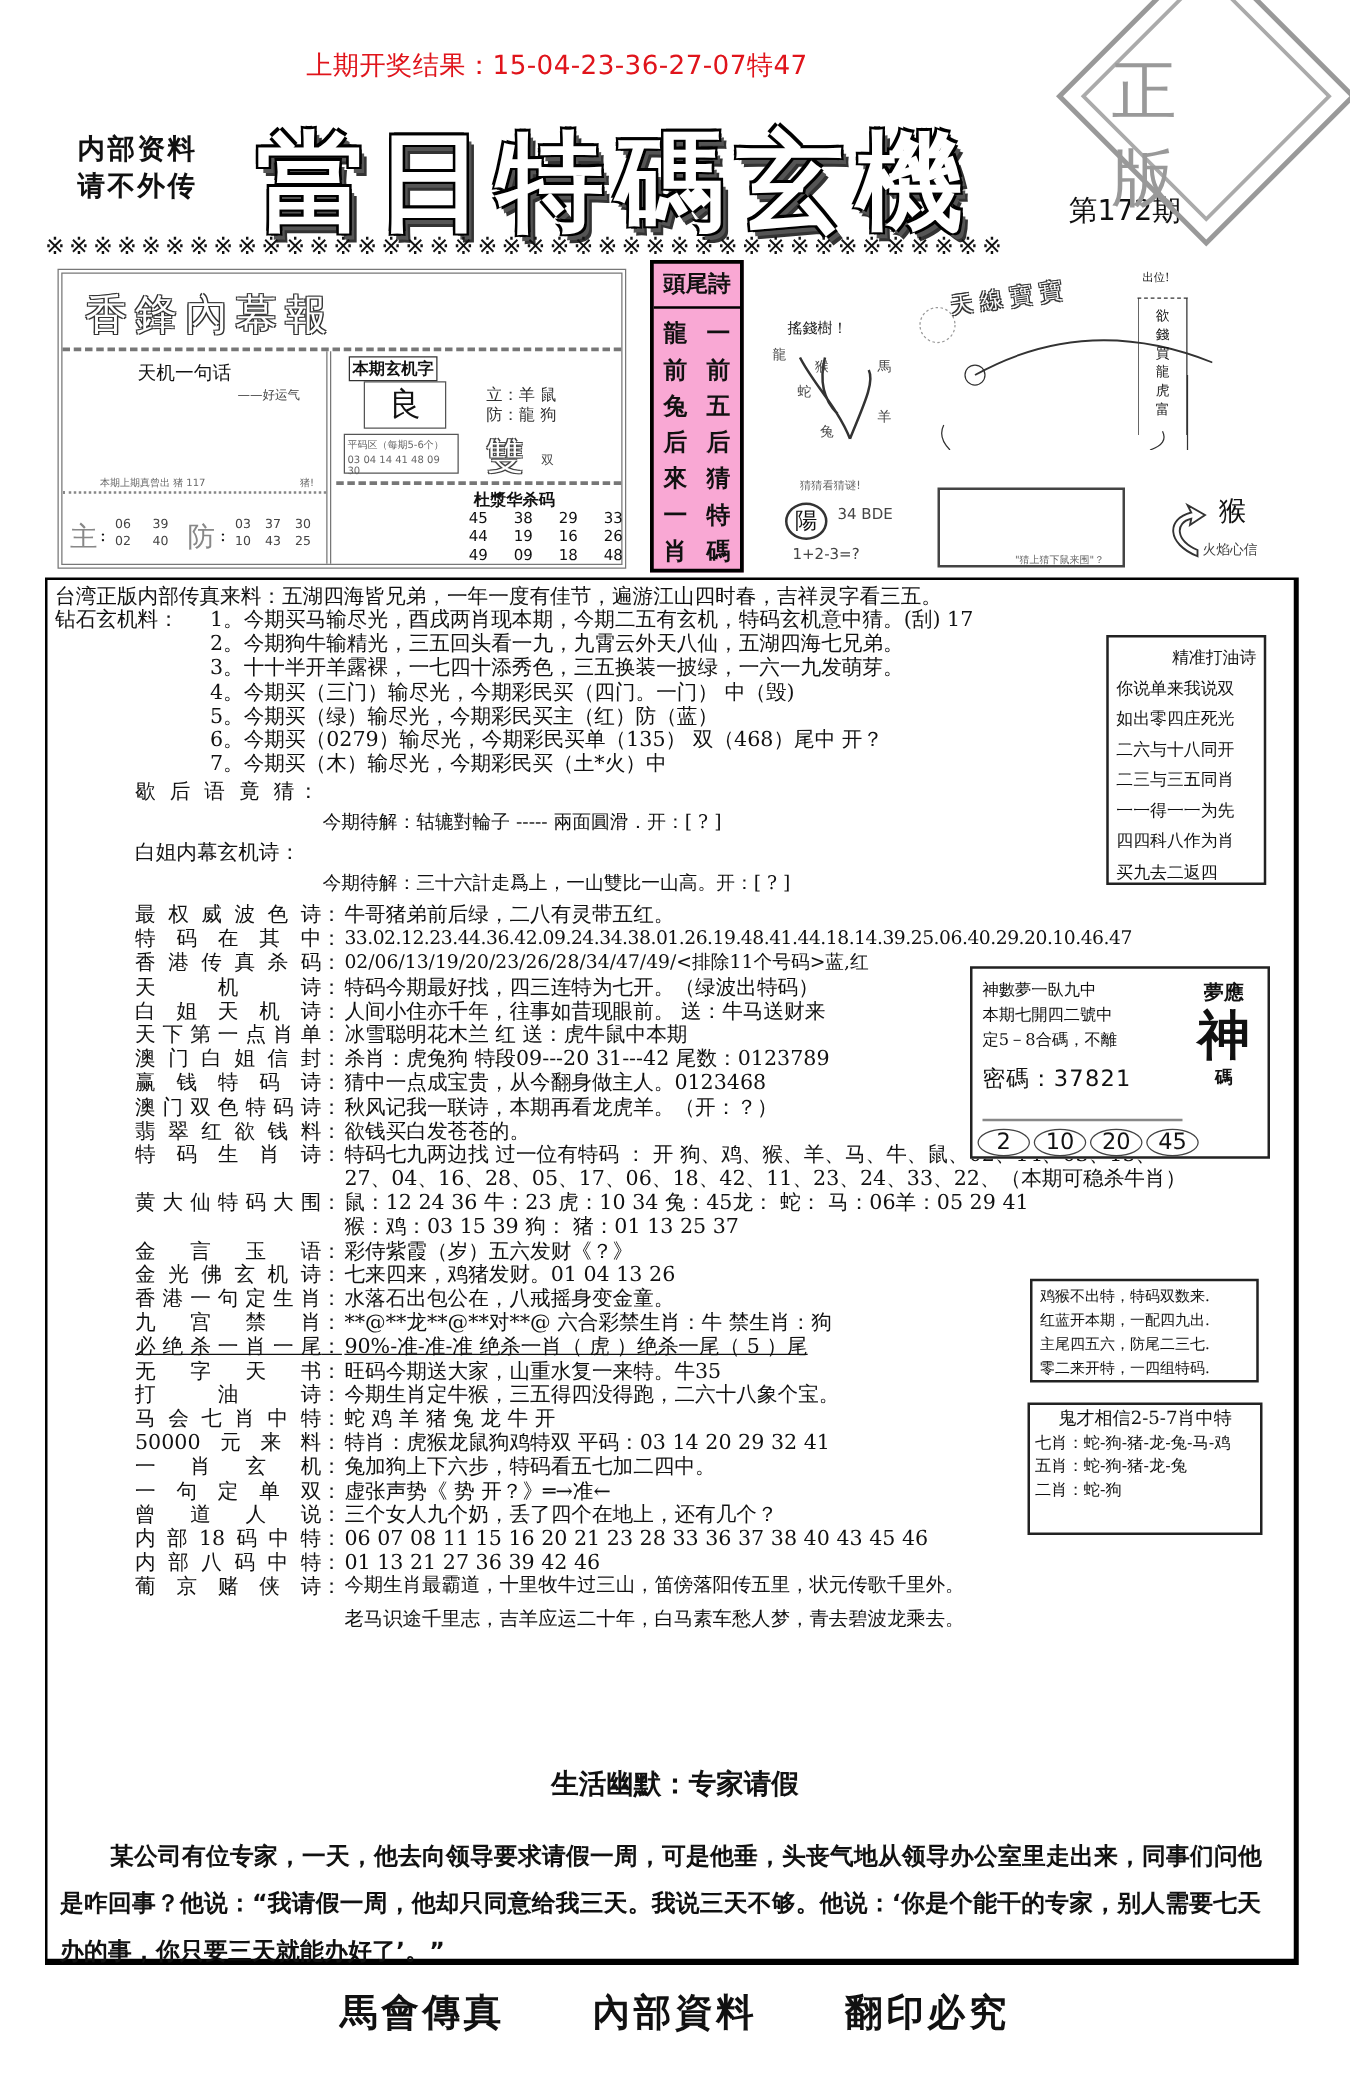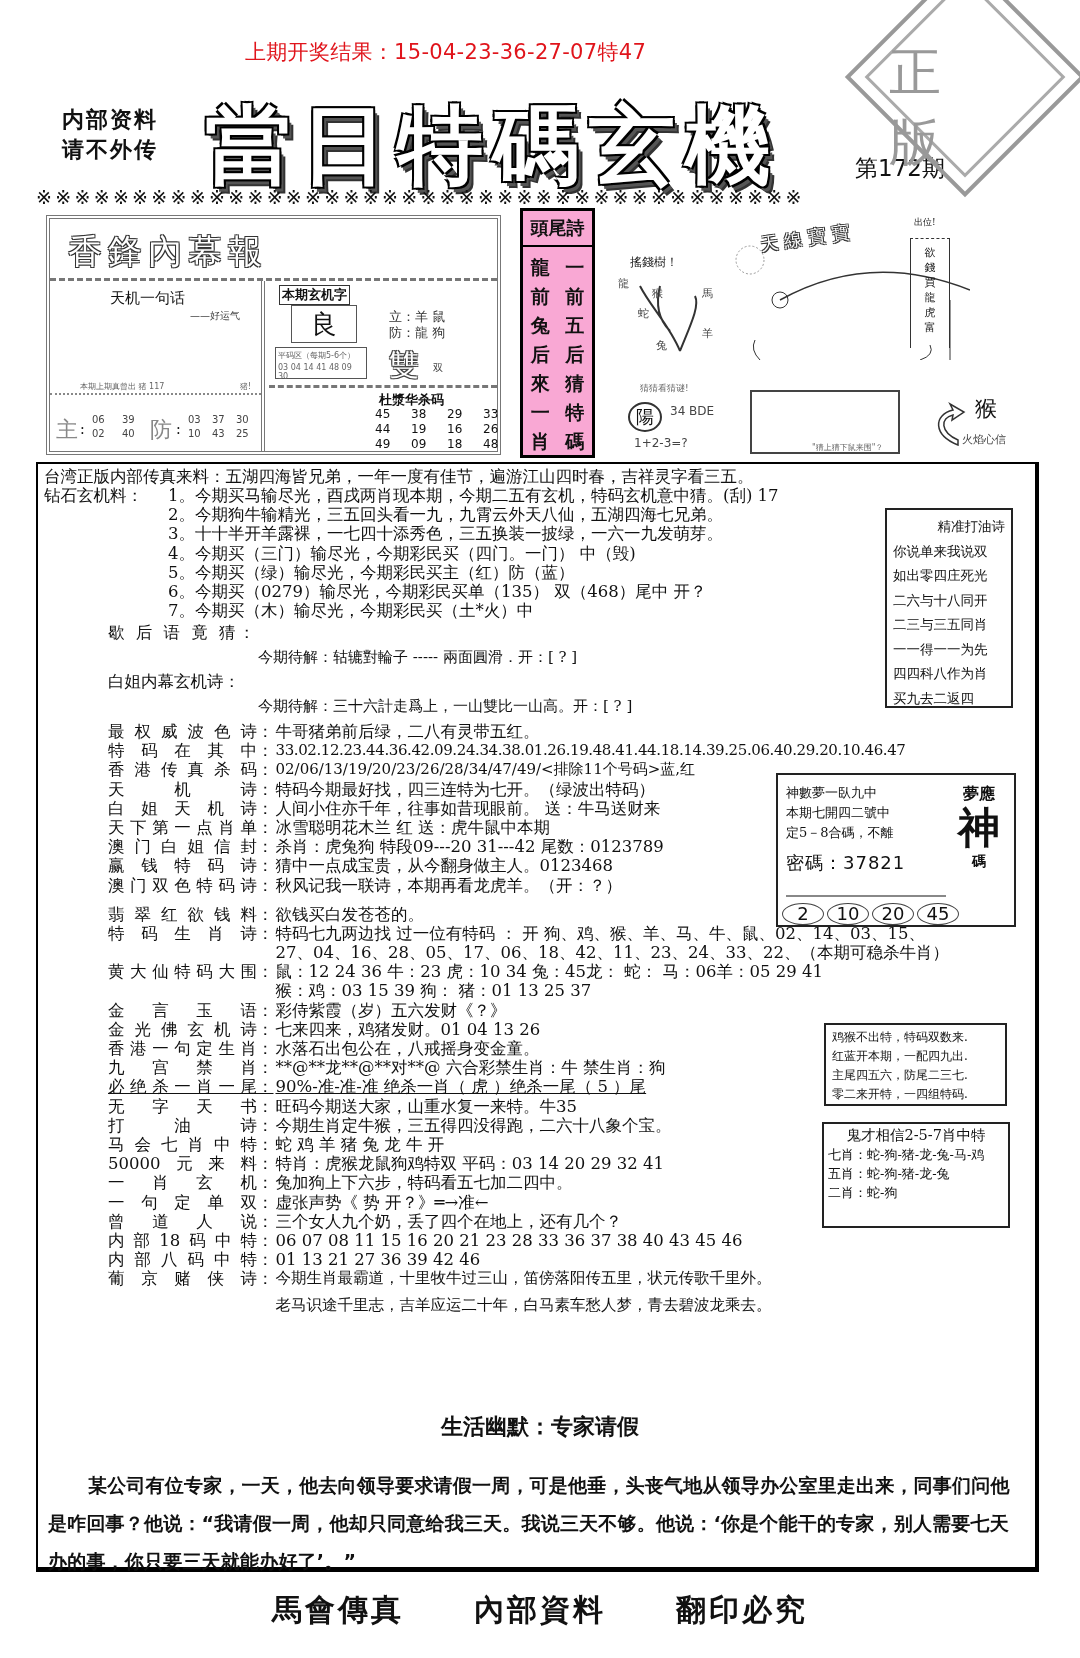--- a/index.html
+++ b/index.html
@@ -275,21 +275,21 @@
   <div style="display:flex;height:19.2px;">
       <span class="lbl">赢钱特码诗</span>
       <span>：</span>
       <span class="val">猜中一点成宝贵，从今翻身做主人。0123468</span>
     </div>
   <div style="display:flex;height:19.2px;">
       <span class="lbl">澳门双色特码诗</span>
       <span>：</span>
       <span class="val">秋风记我一联诗，本期再看龙虎羊。（开：？）</span>
     </div>
-  <div style="display:flex;height:19.2px;margin-top:10px;">
+  <div style="display:flex;height:19.2px;">
       <span class="lbl">翡翠红欲钱料</span>
       <span>：</span>
       <span class="val">欲钱买白发苍苍的。</span>
     </div>
   <div style="display:flex;height:19.2px;">
       <span class="lbl">特码生肖诗</span>
       <span>：</span>
       <span class="val">特码七九两边找   过一位有特码 ： 开 狗、鸡、猴、羊、马、牛、鼠、02、14、03、15、</span>
     </div>
   <div style="display:flex;height:19.2px;">

